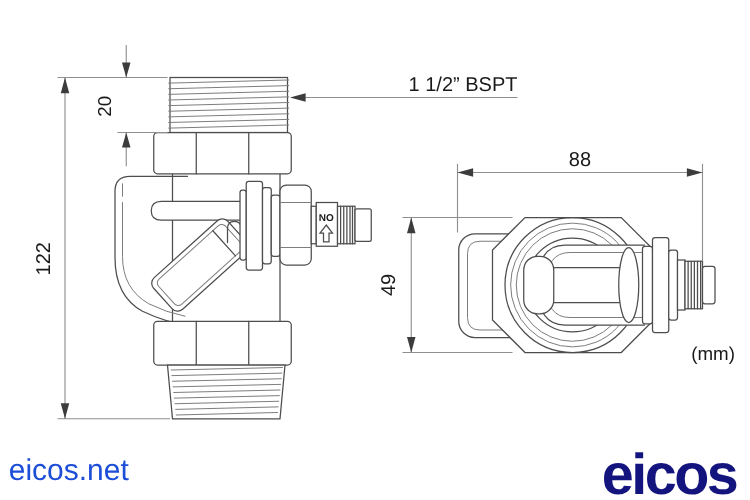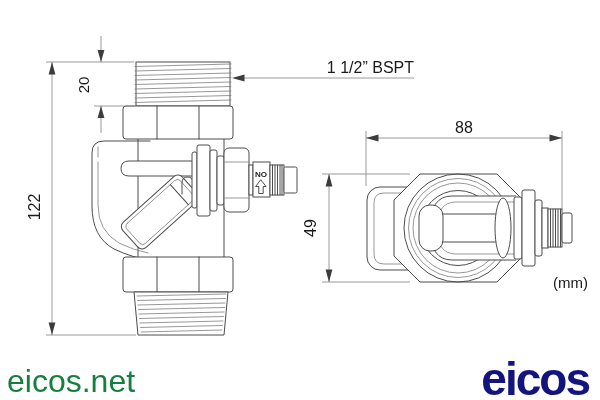--- a/index.html
+++ b/index.html
@@ -7,22 +7,22 @@
        font-family:"Liberation Sans",sans-serif;}
   svg{position:absolute;left:0;top:0;display:block;}
   .ln  {fill:none;stroke:#4d4d4d;stroke-width:1;stroke-linecap:round;}
   .lnf {fill:#ffffff;stroke:#4d4d4d;stroke-width:1;}
   .thin{fill:none;stroke:#7d7d7d;stroke-width:0.8;stroke-linecap:round;}
   .dim {fill:none;stroke:#8f8f8f;stroke-width:0.9;}
   .arr {fill:#3c3c3c;stroke:none;}
   .dimtext{fill:#1a1a1a;font-size:16px;font-family:"Liberation Sans",sans-serif;}
   .small{font-size:15px;}
   .no-label{fill:#1a1a1a;font-size:8px;font-weight:bold;font-family:"Liberation Sans",sans-serif;}
-  .site{position:absolute;left:7px;top:365px;font-size:32px;line-height:1;
-        color:#15803d;text-decoration:none;}
+  .site{position:absolute;left:7px;top:365px;font-size:24px;line-height:1;
+        color:#1d4ed8;text-decoration:none;}
   .logo{position:absolute;right:11px;top:356px;font-size:46px;font-weight:bold;line-height:1;
         color:#14147e;letter-spacing:-2px;}
 </style>
 </head>
 <body>
 
 <svg width="600" height="348" viewBox="0 0 600 348">
 
   <g>
 

